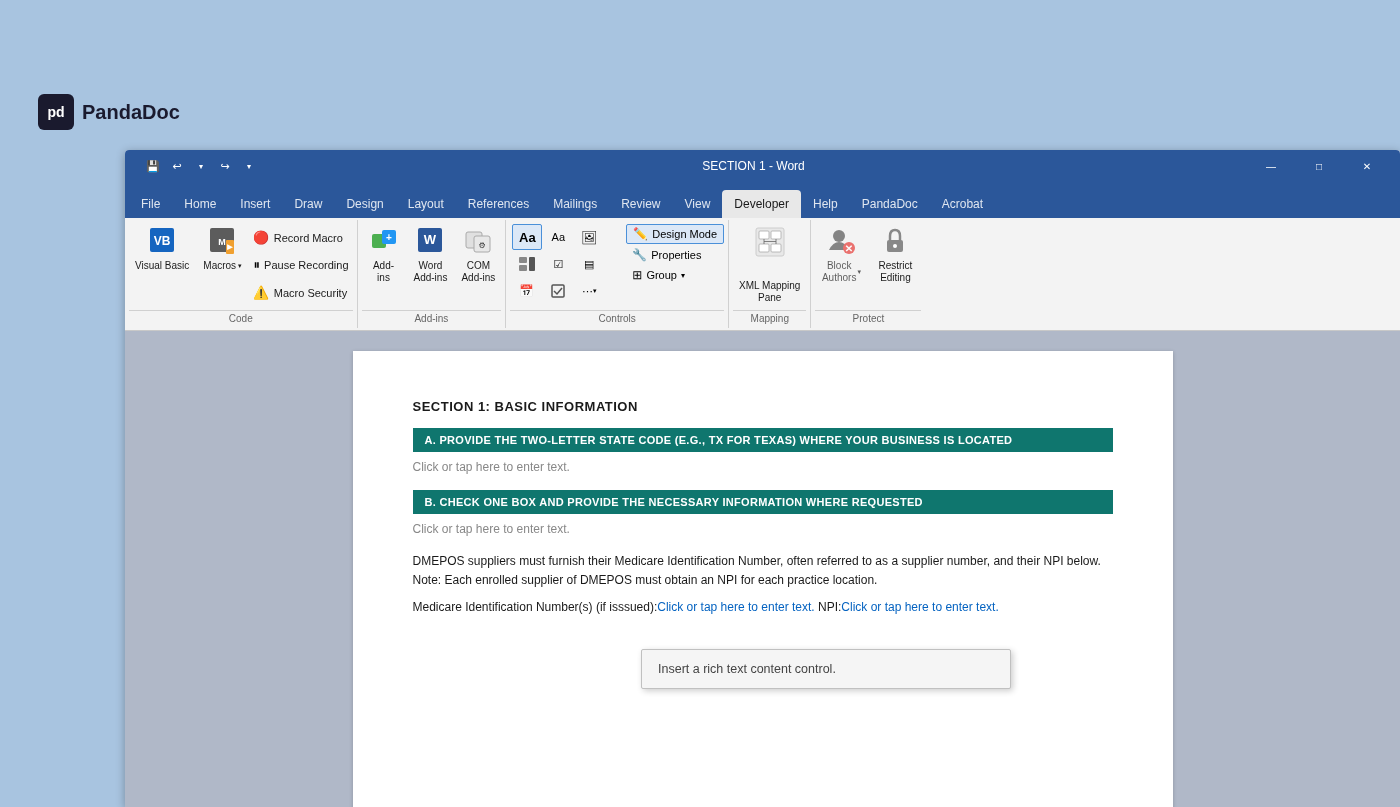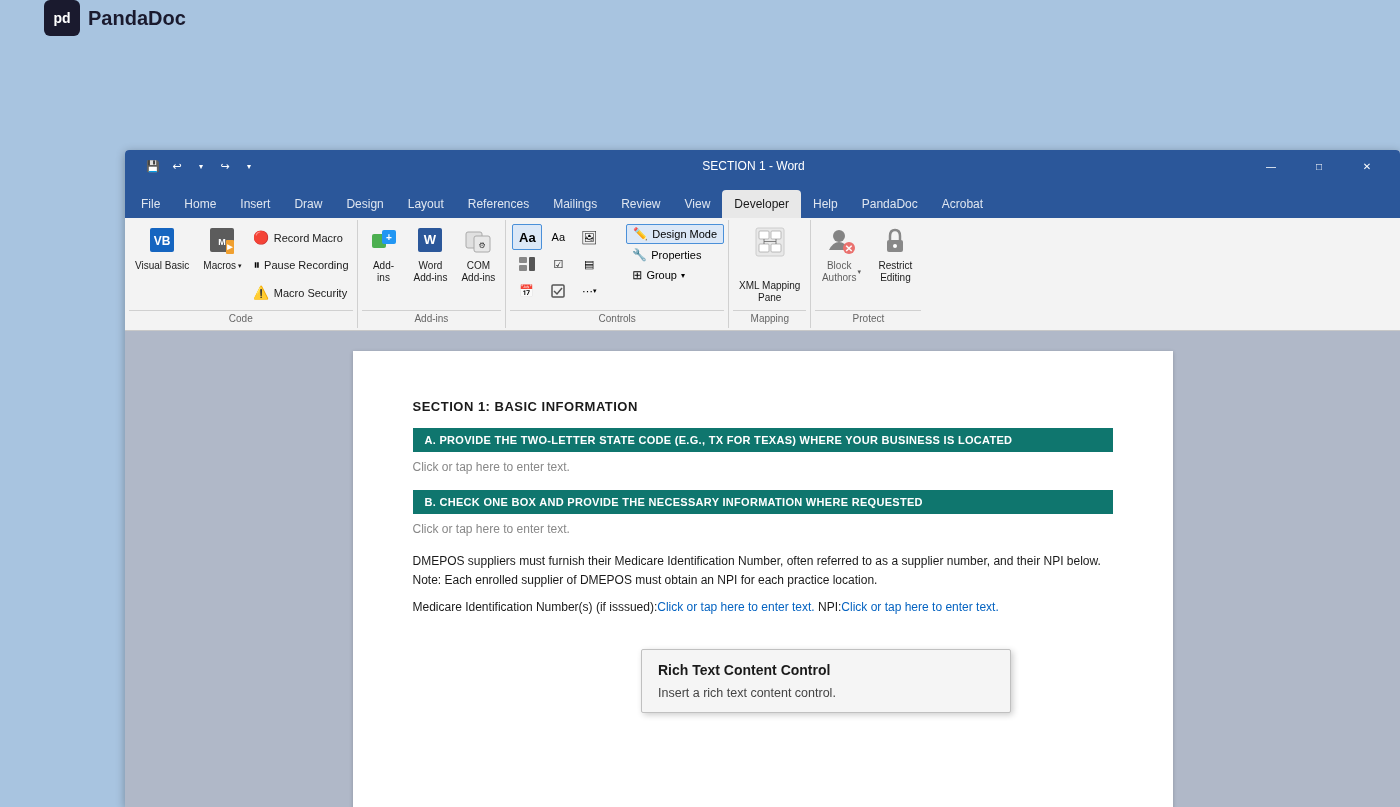--- a/index.html
+++ b/index.html
@@ -8,24 +8,24 @@
       font-family: 'Segoe UI', Arial, sans-serif;
       width: 1400px;
       height: 807px;
       overflow: hidden;
       position: relative;
     }
 
     
     .pandadoc-header {
       position: absolute;
-      top: 0; left: 14px; right: 0;
+      top: 0; left: 8px; right: 0;
       height: 130px;
       display: flex;
-      align-items: flex-start;
+      align-items: flex-end;
       padding: 0 30px;
     }
     .pandadoc-logo {
       display: flex;
       align-items: center;
       gap: 8px;
     }
     .pandadoc-logo-icon {
       width: 36px; height: 36px;
       background: #1a1a2e;
@@ -500,21 +500,20 @@
       </div>
       <div class="ribbon-group-label">Protect</div>
     </div>
 
 
   </div>
 
   <div class="doc-area" style="position:relative;">
 
     <div class="tooltip-popup">
-      <div class="tooltip-title">Rich Text Content Control</div>
       <div class="tooltip-desc">Insert a rich text content control.</div>
     </div>
 
     <div class="doc-page">
       <div class="doc-section-title">SECTION 1: BASIC INFORMATION</div>
 
       <div class="doc-question-header">A.    PROVIDE THE TWO-LETTER STATE CODE (E.G., TX FOR TEXAS) WHERE YOUR BUSINESS IS LOCATED</div>
       <div class="doc-placeholder">Click or tap here to enter text.</div>
 
       <div class="doc-question-header">B.    CHECK ONE BOX AND PROVIDE THE NECESSARY INFORMATION WHERE REQUESTED</div>

